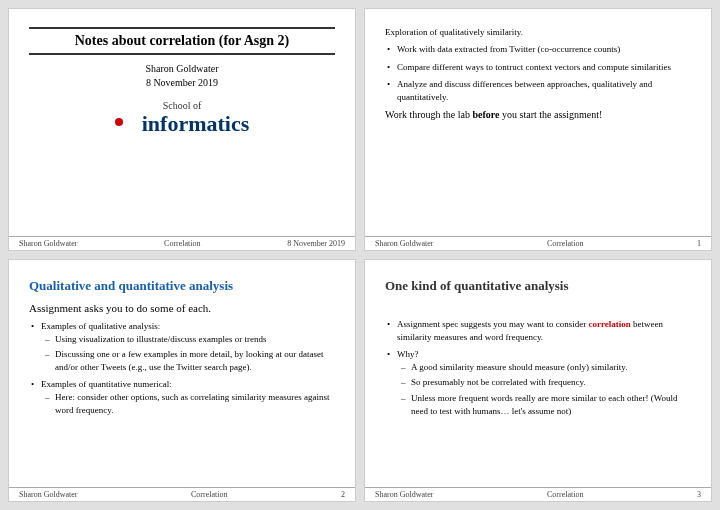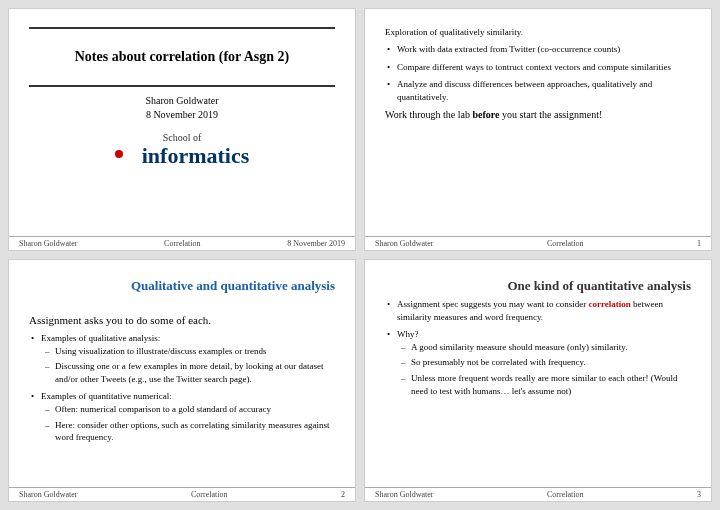--- a/index.html
+++ b/index.html
@@ -35,21 +35,21 @@
       font-size: 8px;
       color: #444;
     }
     
     .slide1-title {
       font-size: 14px;
       font-weight: bold;
       text-align: center;
       border-top: 2px solid #333;
       border-bottom: 2px solid #333;
-      padding: 20px 0;
+      padding: 4px 0;
       margin-bottom: 8px;
     }
     .slide1-author {
       text-align: center;
       font-size: 10px;
       margin-bottom: 3px;
     }
     .slide1-date {
       text-align: center;
       font-size: 10px;
@@ -119,22 +119,22 @@
       margin-top: 4px;
     }
     .bold-before {
       font-weight: bold;
     }
     
     .slide3-title {
       font-size: 13px;
       font-weight: bold;
       color: #1a5faa;
-      text-align: right;
-      margin-bottom: 20px;
+      text-align: left;
+      margin-bottom: 8px;
     }
     .slide3-intro {
       font-size: 11px;
       margin-bottom: 6px;
     }
     .sub-list {
       font-size: 9px;
       padding-left: 0;
     }
     .sub-list li {
@@ -147,22 +147,22 @@
     .sub-list li::before {
       content: '–';
       position: absolute;
       left: 4px;
     }
     
     .slide4-title {
       font-size: 13px;
       font-weight: bold;
       color: #333;
-      text-align: right;
-      margin-bottom: 4px;
+      text-align: left;
+      margin-bottom: 24px;
     }
     .correlation-link {
       color: #cc0000;
       font-weight: bold;
       text-decoration: none;
     }
     .not-italic {
     }
     .slide-content {
       flex: 1;
@@ -218,21 +218,20 @@
       <li>
         <span>Examples of qualitative analysis:</span>
         <ul class="sub-list">
           <li>Using visualization to illustrate/discuss examples or trends</li>
           <li>Discussing one or a few examples in more detail, by looking at our dataset and/or other Tweets (e.g., use the Twitter search page).</li>
         </ul>
       </li>
       <li>
         <span>Examples of quantitative numerical:</span>
         <ul class="sub-list">
-          <li>Often: numerical comparison to a gold standard of accuracy</li>
           <li>Here: consider other options, such as correlating similarity measures against word frequency.</li>
         </ul>
       </li>
     </ul>
   </div>
   <div class="slide-footer">
     <span>Sharon Goldwater</span>
     <span>Correlation</span>
     <span>2</span>
   </div>

